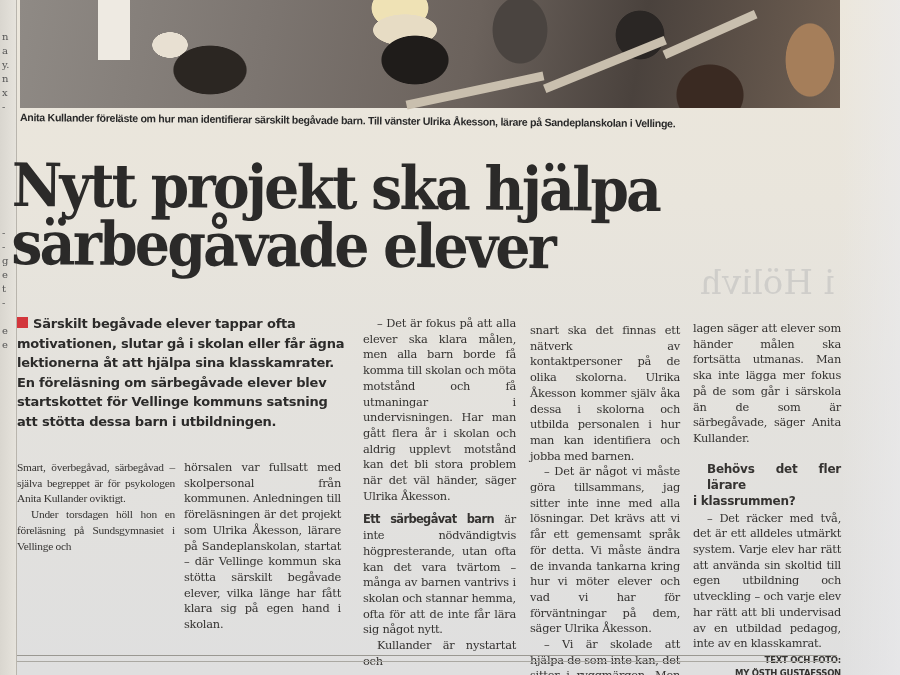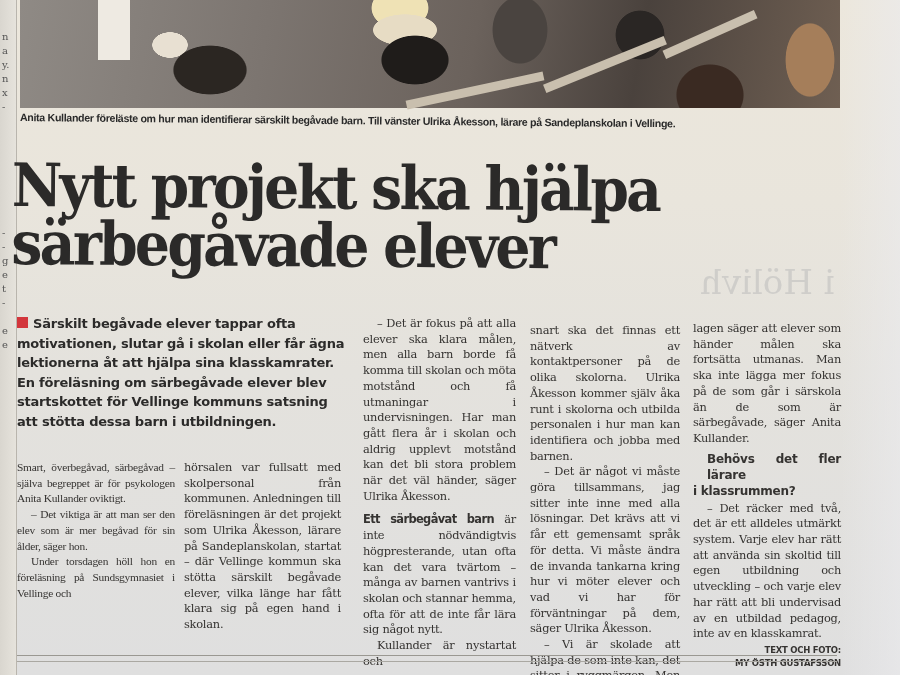--- a/index.html
+++ b/index.html
@@ -67,21 +67,21 @@
     color:#353331; text-align:justify; letter-spacing:-0.25px;
   }
   .col p { margin:0; }
   .col .ind { text-indent:14px; }
   .col1 { left:17px; width:158px;font-family:Liberation Serif, serif; }
   .col2 { left:184px; width:157px; }
   .col3 { left:363px; top:316px; width:153px; }
   .col4 { left:530px; top:323px; width:150px; }
   .col5 { left:693px; top:321px; width:148px; }
   .lead { font-family:"DejaVu Sans", sans-serif; font-weight:bold; letter-spacing:-0.6px;margin-top:20px; }
-  .subhead { font-family:"DejaVu Sans", sans-serif; font-weight:bold; font-size:12px; line-height:16px; margin:4px 0 2px 0; }
+  .subhead { font-family:"DejaVu Sans", sans-serif; font-weight:bold; font-size:12px; line-height:16px; margin:14px 0 2px 0; }
   .subhead .l1 { display:block; padding-left:14px; }
   .byline { font-family:"DejaVu Sans", sans-serif; font-weight:bold; font-size:8.5px; line-height:13px; text-align:right; margin-top:2px; }
   .email { font-family:"DejaVu Sans", sans-serif; font-size:7px; text-align:right; color:#555; margin-top:2px; }
   .rule { position:absolute; left:17px; top:655px; width:820px; height:0; border-top:1px solid #9a9892; }
   .rule2 { position:absolute; left:17px; top:661px; width:820px; height:0; border-top:1px solid #aaa8a2; }
   .right-shade {
     position:absolute; right:0; top:0; width:60px; height:675px;
     background: linear-gradient(90deg, rgba(240,240,240,0) 0%, rgba(235,235,238,0.6) 100%);
     pointer-events:none;
   }
@@ -130,36 +130,35 @@
 </div>
 
 <div class="ghost">i Hölivh</div>
 
 <div class="ingress">
   <span class="bullet"></span><span>Särskilt begåvade elever tappar ofta motivationen, slutar gå i skolan eller får ägna lektionerna åt att hjälpa sina klasskamrater. En föreläsning om särbegåvade elever blev startskottet för Vellinge kommuns satsning att stötta dessa barn i utbildningen.</span>
 </div>
 
 <div class="col col1">
   <p>Smart, överbegåvad, särbegåvad – själva begreppet är för psykologen Anita Kullander oviktigt.</p>
-  <p class="ind">– Det viktiga är att man ser den elev som är mer begåvad för sin ålder, säger hon.</p>
   <p class="ind">Under torsdagen höll hon en föreläsning på Sundsgymnasiet i Vellinge och</p>
 </div>
 
 <div class="col col2">
   <p>hörsalen var fullsatt med skolpersonal från kommunen. Anledningen till föreläsningen är det projekt som Ulrika Åkesson, lärare på Sandeplanskolan, startat – där Vellinge kommun ska stötta särskilt begåvade elever, vilka länge har fått klara sig på egen hand i skolan.</p>
 </div>
 
 <div class="col col3">
   <p class="ind">– Det är fokus på att alla elever ska klara målen, men alla barn borde få komma till skolan och möta motstånd och få utmaningar i undervisningen. Har man gått flera år i skolan och aldrig upplevt motstånd kan det bli stora problem när det väl händer, säger Ulrika Åkesson.</p>
   <p style="margin-top:8px"><span class="lead">Ett särbegåvat barn</span><span> är inte nödvändigtvis högpresterande, utan ofta kan det vara tvärtom – många av barnen vantrivs i skolan och stannar hemma, ofta för att de inte får lära sig något nytt.</span></p>
   <p class="ind">Kullander är nystartat och</p>
 </div>
 
 <div class="col col4">
-  <p>snart ska det finnas ett nätverk av kontaktpersoner på de olika skolorna. Ulrika Åkesson kommer själv åka runt i skolorna och utbilda personalen i hur man kan identifiera och jobba med barnen.</p>
+  <p>snart ska det finnas ett nätverk av kontaktpersoner på de olika skolorna. Ulrika Åkesson kommer själv åka dessa i skolorna och utbilda personalen i hur man kan identifiera och jobba med barnen.</p>
   <p class="ind">– Det är något vi måste göra tillsammans, jag sitter inte inne med alla lösningar. Det krävs att vi får ett gemensamt språk för detta. Vi måste ändra de invanda tankarna kring hur vi möter elever och vad vi har för förväntningar på dem, säger Ulrika Åkesson.</p>
   <p class="ind">– Vi är skolade att hjälpa de som inte kan, det sitter i ryggmärgen. Men skol-</p>
 </div>
 
 <div class="col col5">
   <p>lagen säger att elever som händer målen ska fortsätta utmanas. Man ska inte lägga mer fokus på de som går i särskola än de som är särbegåvade, säger Anita Kullander.</p>
   <div class="subhead">
     <span class="l1">Behövs det fler lärare</span>
     <span>i klassrummen?</span>
   </div>

